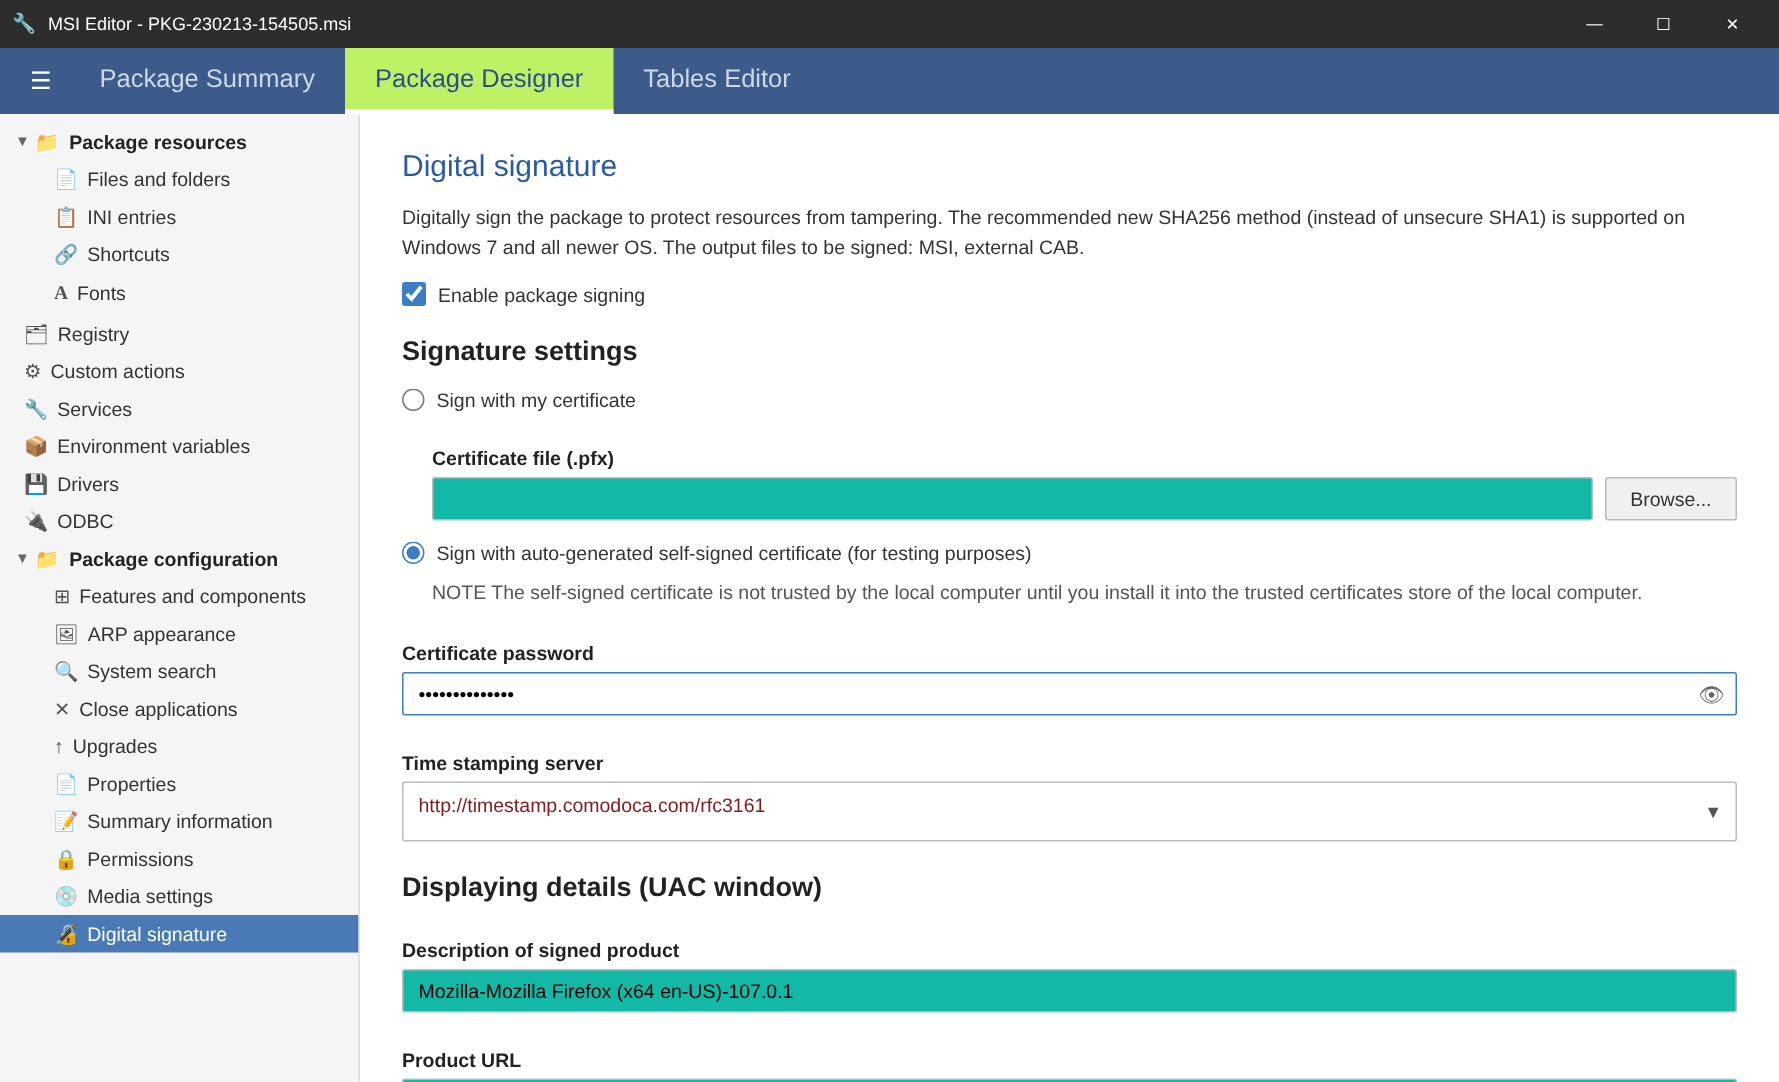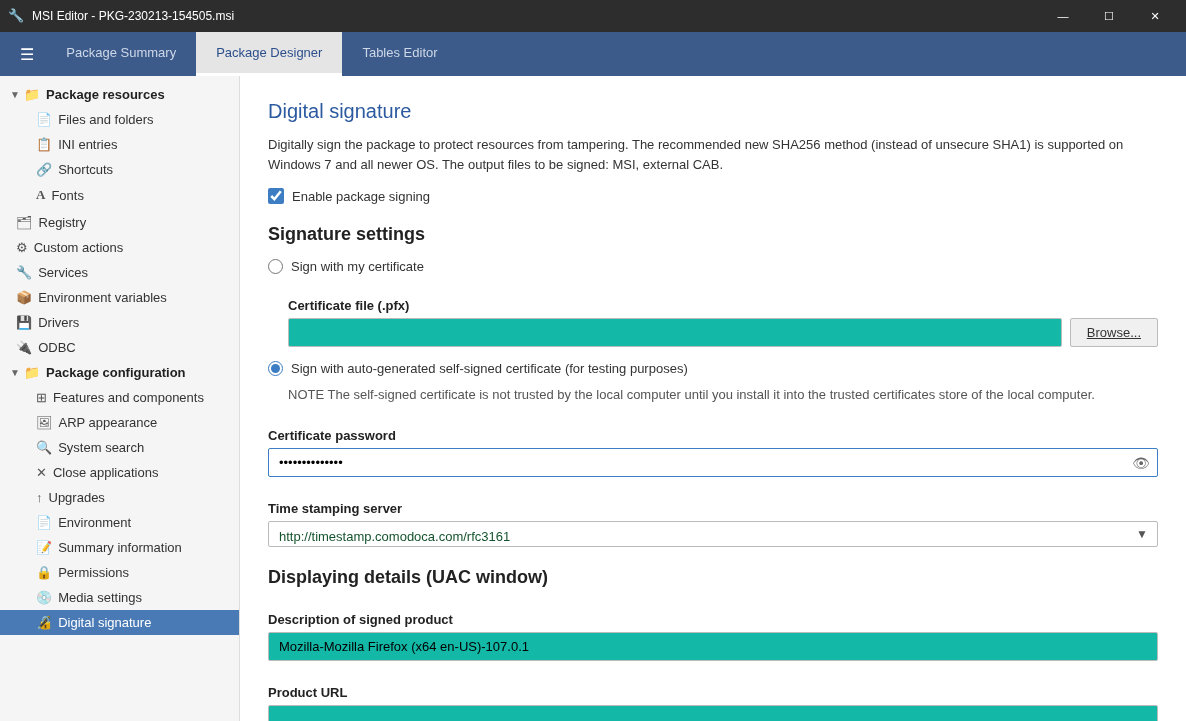--- a/index.html
+++ b/index.html
@@ -30,24 +30,24 @@
       display: flex;
       align-items: stretch;
       padding-left: 8px;
     }
     .navbar-menu-btn {
       color: #fff; padding: 0 12px; display: flex; align-items: center; cursor: pointer;
       font-size: 16px;
     }
     .navbar-tab {
       color: #cdd8e8; padding: 0 20px; display: flex; align-items: center;
-      cursor: pointer; font-size: 13px; border-bottom: 3px solid transparent;
+      cursor: pointer; font-size: 17px; border-bottom: 3px solid transparent;
     }
     .navbar-tab.active {
-      color: #fff; background: #e5e5e5; color: #2c4f8c;
+      color: #fff; background: #bef264; color: #2c4f8c;
       border-bottom: 3px solid #fff;
     }
 
     
     .layout {
       display: flex;
       height: calc(721px - 32px - 44px);
       background: #fff;
     }
 
@@ -124,42 +124,41 @@
     .field-label { font-size: 13px; font-weight: 600; color: #222; margin-bottom: 5px; margin-top: 24px; }
     .field-row { display: flex; gap: 8px; align-items: stretch; }
     .text-input {
       flex: 1; border: 1px solid #bbb; padding: 6px 10px; font-size: 13px;
       border-radius: 2px; outline: none; background: #14b8a6;
     }
     .browse-btn {
       padding: 6px 16px; background: #f0f0f0; border: 1px solid #bbb;
       cursor: pointer; font-size: 13px; border-radius: 2px; white-space: nowrap;
       color: #333;
-      text-decoration: underline;
     }
 
     .note-text { font-size: 13px; color: #555; margin-bottom: 10px; line-height: 1.4; }
 
     
     .password-wrapper { position: relative; flex: 1; }
     .password-wrapper input {
       width: 100%; border: 1px solid #3c7dc4; padding: 6px 32px 6px 10px;
       font-size: 13px; border-radius: 2px; outline: none;
     }
     .eye-icon {
       position: absolute; right: 8px; top: 50%; transform: translateY(-50%);
       cursor: pointer; color: #666; font-size: 14px;
     }
 
     
     .select-wrapper { position: relative; }
     .select-input {
-      width: 100%; border: 1px solid #bbb; padding: 7px 32px 2px 10px;
+      width: 100%; border: 1px solid #bbb; padding: 7px 32px 16px 10px;
       font-size: 13px; border-radius: 2px; background: #fff;
-      appearance: none; cursor: pointer; color: #14532d;
+      appearance: none; cursor: pointer; color: #7f1d1d;
     }
     .select-arrow {
       position: absolute; right: 10px; top: 50%; transform: translateY(-50%);
       pointer-events: none; color: #555; font-size: 12px;
     }
 
     
     .section-divider { margin: 20px 0 14px 0; }
 
     
@@ -268,21 +267,21 @@
       <div class="sidebar-item">
         <span class="item-icon">✕</span>
         <span>Close applications</span>
       </div>
       <div class="sidebar-item">
         <span class="item-icon">↑</span>
         <span>Upgrades</span>
       </div>
       <div class="sidebar-item">
         <span class="item-icon">📄</span>
-        <span>Environment</span>
+        <span>Properties</span>
       </div>
       <div class="sidebar-item">
         <span class="item-icon">📝</span>
         <span>Summary information</span>
       </div>
       <div class="sidebar-item">
         <span class="item-icon">🔒</span>
         <span>Permissions</span>
       </div>
       <div class="sidebar-item">

